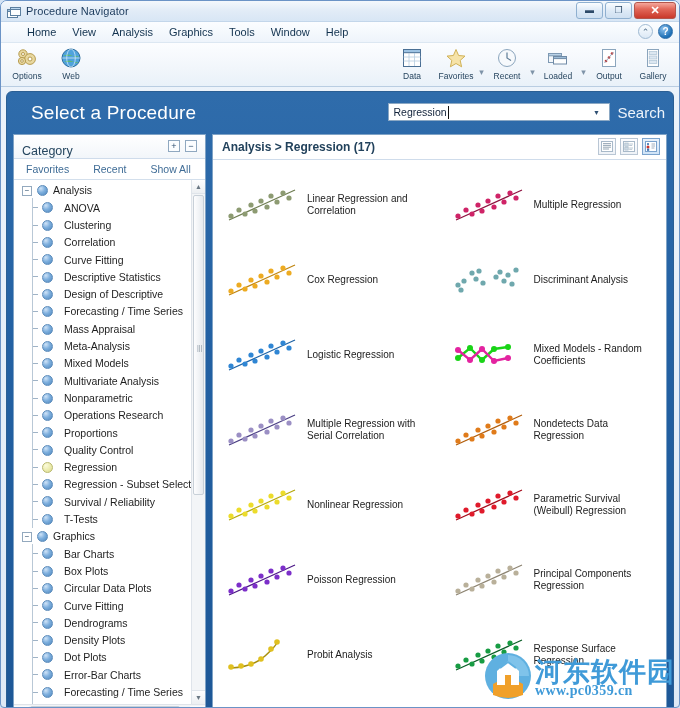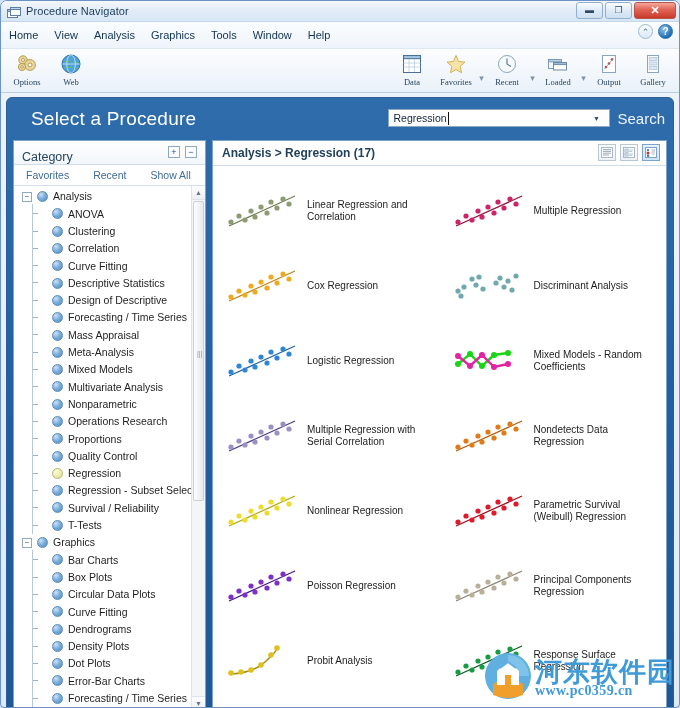--- a/index.html
+++ b/index.html
@@ -49,24 +49,24 @@
   .winbtn.close {
     width: 42px;
     border-color: #b4554b;
     background: linear-gradient(180deg,#f5a79c 0%, #e2685a 40%, #c9392b 100%);
   }
   .winbtn span { font-size: 9px; color: #2d4a68; line-height: 1; }
   .winbtn.close span { color: #fff; font-size: 11px; font-weight: bold; }
 
   
   #menubar {
-    height: 27px;
+    height: 21px;
     background: linear-gradient(180deg,#fbfdff 0%,#eef4fb 100%);
     display: flex; align-items: center;
-    padding-left: 0;
+    padding-left: 18px;
     position: relative;
     border-bottom: 1px solid #dce7f2;
   }
   .menuitem {
     font-size: 11px; color: #12324f;
     padding: 2px 8px; border-radius: 2px;
     cursor: default;
   }
   #menu-right {
     position: absolute; right: 6px; top: 2px;
@@ -96,21 +96,20 @@
   .ribgroup-left { display: flex; padding-left: 4px; padding-top: 2px; }
   .ribgroup-right {
     position: absolute; right: 4px; top: 2px;
     display: flex; align-items: flex-start;
   }
   .ribbtn {
     width: 44px;
     display: flex; flex-direction: column; align-items: center;
     padding-top: 1px;
     cursor: default;
-    font-family: Liberation Serif, serif;
   }
   .ribbtn .ricon { height: 24px; display:flex; align-items:center; justify-content:center; }
   .ribbtn .rlabel { font-size: 8.5px; color: #27455f; margin-top: 1px; }
   .ribsplit { font-size: 9px; color:#7e93a8; padding-top: 22px; width:7px; text-align:center;}
 
   
   #bluepanel {
     margin: 4px 5px 0 5px;
     height: 637px;
     border: 1px solid #2b5f94;
@@ -204,21 +203,21 @@
   #tree {
     position: absolute; left: 0; top: 2px; right: 14px; bottom: 0;
     font-size: 10.5px; color: #1e1e1e;
   }
   .tnode {
     height: 17.3px; display: flex; align-items: center;
     white-space: nowrap; cursor: default;
     position: relative;
   }
   .tnode.root { padding-left: 8px; }
-  .tnode.child { padding-left: 38px; }
+  .tnode.child { padding-left: 28px; gap: 6px; }
   .tnode.child::before {
     content: ""; position: absolute; left: 18px; top: 8px;
     width: 6px; height: 1px; background: #9fb3c6;
   }
   .tnode.child::after {
     content: ""; position: absolute; left: 18px; top: -1px;
     width: 1px; height: 18px; background: #b9c8d6;
   }
   .expander {
     width: 10px; height: 10px; border: 1px solid #93a9be;

